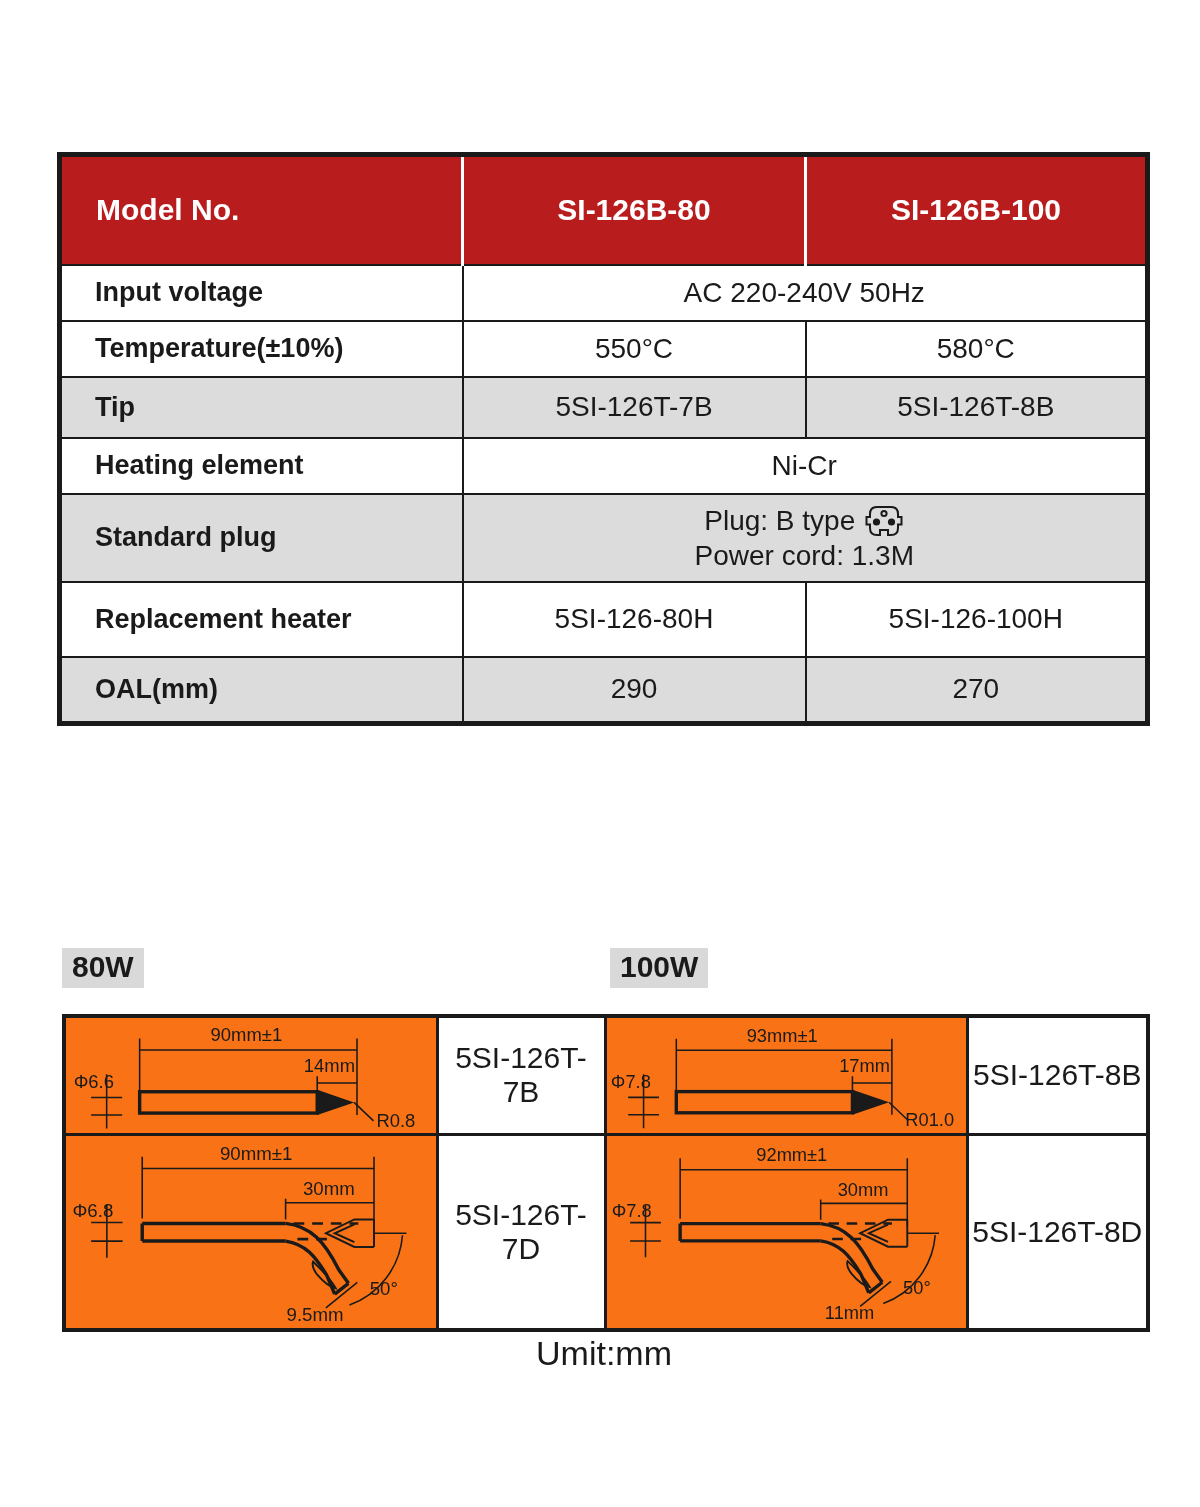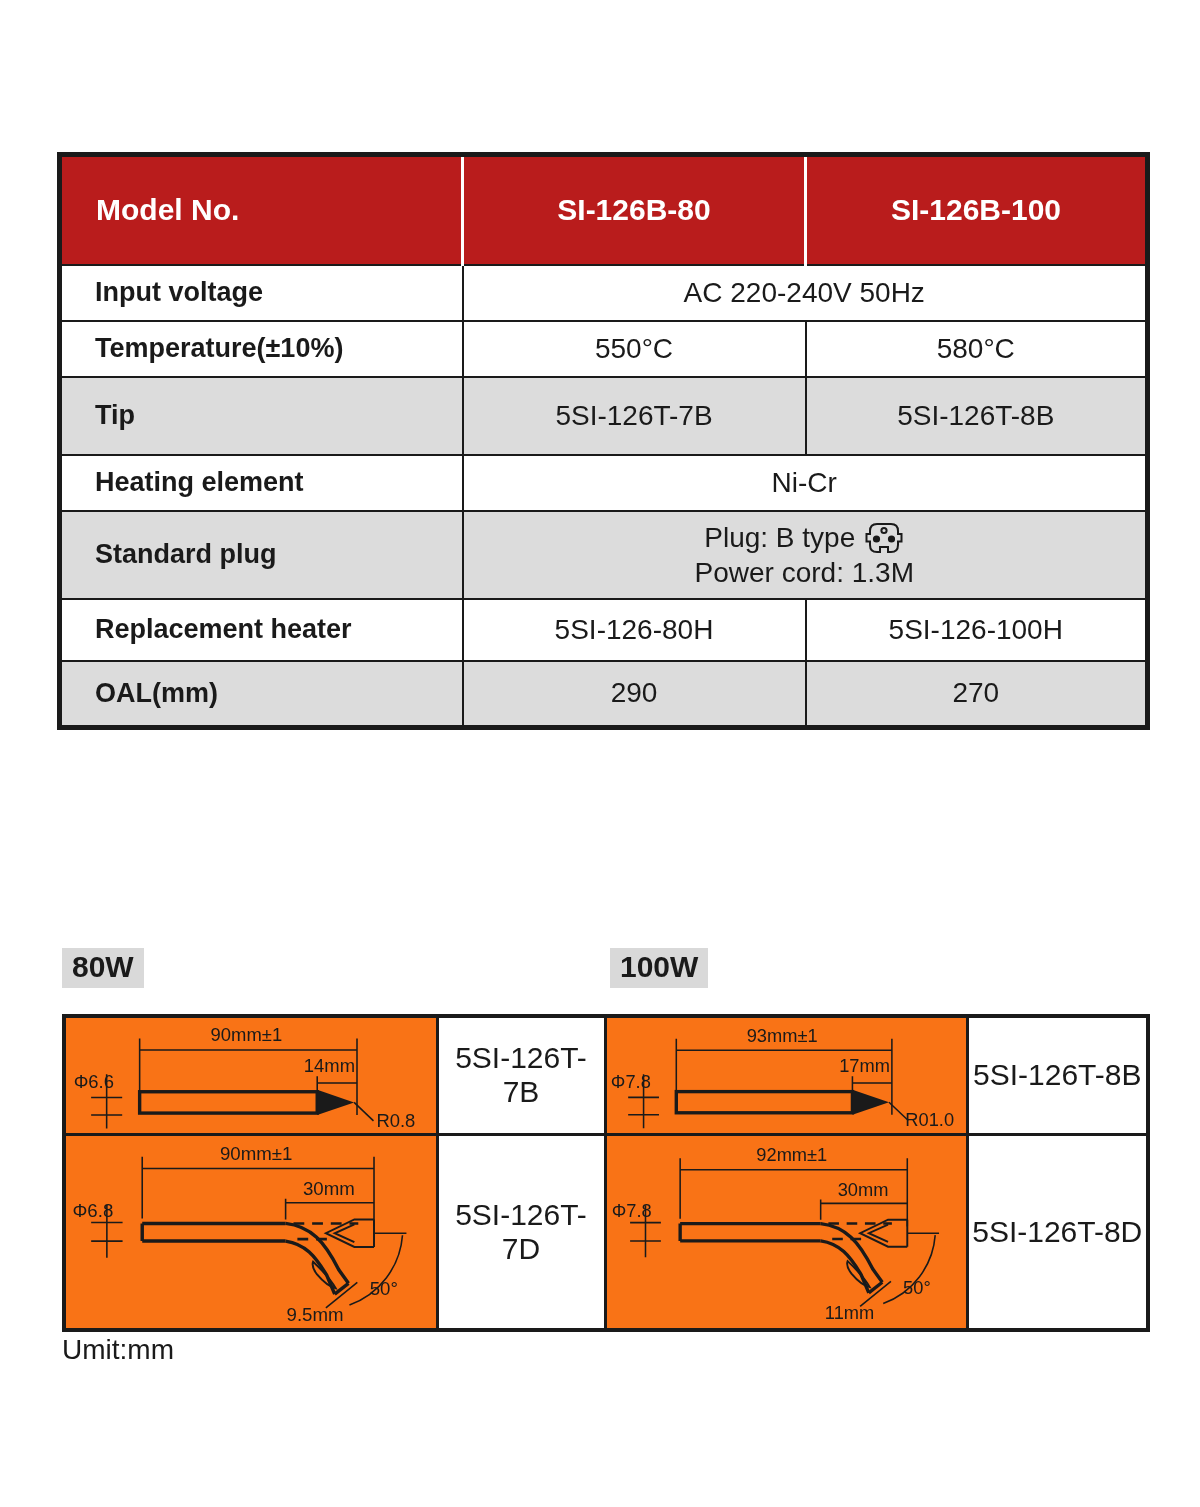--- a/index.html
+++ b/index.html
@@ -22,22 +22,22 @@
   }
   table.spec th.first { text-align:left; padding-left:34px; }
   table.spec th + th { border-left:3px solid #ffffff; }
   table.spec td.lbl {
     font-weight:bold; font-size:27px; text-align:left; padding-left:33px;
   }
   table.spec td.val { text-align:center; font-size:28px; }
   tr.shaded td { background:#dcdcdc; }
   tr.h65 td { height:56px; }
   tr.h67 td { height:67px; }
-  tr.h63 td { height:78px; }
-  tr.h70 td { height:62px; }
+  tr.h63 td { height:61px; }
+  tr.h70 td { height:75px; }
   tr.h88 td { height:88px; }
   td.plug-cell { font-size:24px; }
   .plug-block { display:inline-block; text-align:center; line-height:33px; }
   .plug-line1 { white-space:nowrap; }
   .plug-icon-svg { vertical-align:-9px; margin-left:8px; }
 
   
   .badge {
     position:absolute; background:#d9d9d9; font-weight:bold; font-size:30px;
     padding:2px 10px 4px 10px;
@@ -64,21 +64,21 @@
   }
   .ln   { stroke:#1a1a1a; stroke-width:3.5; fill:none; stroke-linecap:butt; }
   .ln2  { stroke:#1a1a1a; stroke-width:2;   fill:none; }
   .thin { stroke:#1a1a1a; stroke-width:1.6; fill:none; }
   .dash { stroke:#1a1a1a; stroke-width:2.6; fill:none; stroke-dasharray:11 8; }
   .solidfill { fill:#1a1a1a; stroke:none; }
 
   
   .unit-note {
     position:absolute; left:62px; top:1334px; width:1084px;
-    text-align:left; font-size:28px;
+    text-align:center; font-size:34px;
   }
 </style>
 </head>
 <body>
 
 <table class="spec">
   <colgroup>
       <col style="width:403px">
       <col style="width:343px">
       <col style="width:342px">

